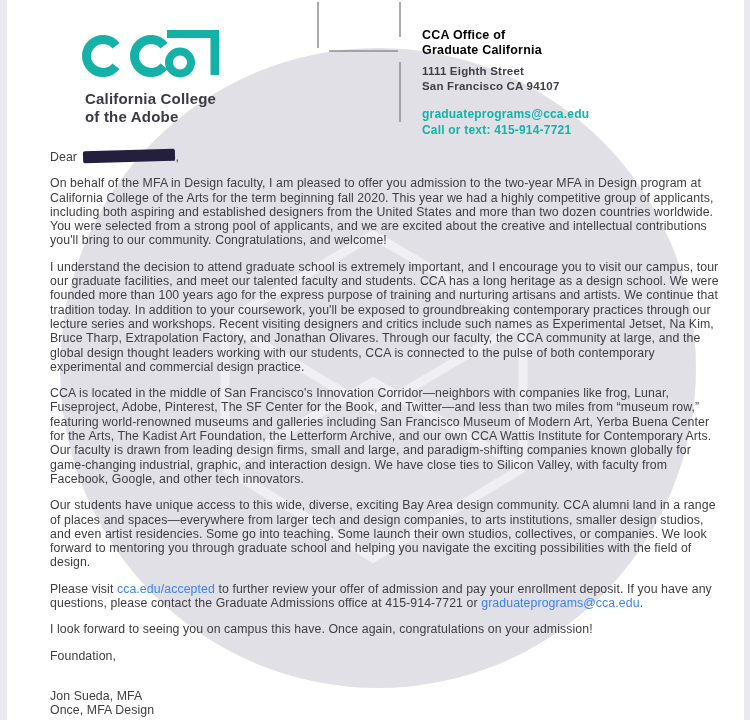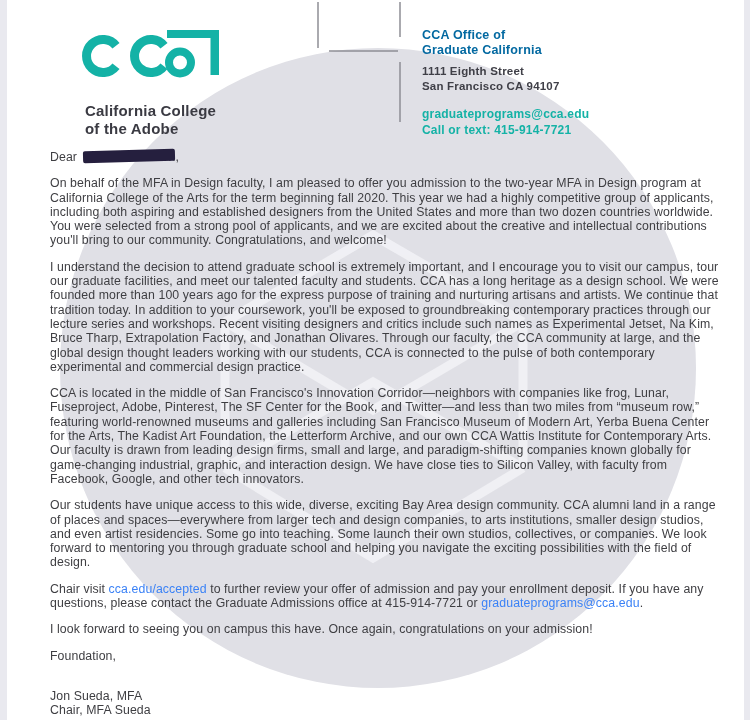--- a/index.html
+++ b/index.html
@@ -8,26 +8,26 @@
     font-family:"Liberation Sans", sans-serif;
   }
   .page{position:absolute;inset:0;}
   .watermark{position:absolute;left:0;top:0;z-index:0;}
   .edge-strip{position:absolute;top:0;height:720px;background:#e9e9ef;z-index:3;}
   .edge-strip.left{left:0;width:7px;}
   .edge-strip.right{right:0;width:6px;}
 
   .logo-wrap{position:absolute;left:82px;top:27px;z-index:2;}
   .logo-tagline{
-    position:absolute;left:85px;top:102px;z-index:2;
+    position:absolute;left:85px;top:90px;z-index:2;
     font-size:15px;font-weight:bold;line-height:18px;color:#3a3a42;letter-spacing:.2px;
   }
 
   .office-block{position:absolute;left:422px;top:28px;z-index:2;width:230px;}
-  .office-title{font-size:12.5px;font-weight:bold;line-height:15px;color:#0369a1;letter-spacing:.2px;}
+  .office-title{font-size:12.5px;font-weight:bold;line-height:15px;color:#000000;letter-spacing:.2px;}
   .office-address{margin-top:6px;font-size:11.5px;font-weight:bold;line-height:15px;color:#3f3f47;letter-spacing:.2px;}
   .office-contact{margin-top:12px;font-size:12px;font-weight:bold;line-height:16px;color:#14b2a6;letter-spacing:.2px;}
 
   .letter-body{position:absolute;left:50px;top:150px;width:680px;z-index:2;}
   .letter-body p{
     margin:0 0 12px 0;font-size:12.3px;line-height:14.3px;color:#3e3e42;
     white-space:pre-line;letter-spacing:.1px;
   }
   .letter-body a{color:#3b82f6;text-decoration:none;cursor:pointer;}
   .redaction{
@@ -118,21 +118,21 @@
 for the Arts, The Kadist Art Foundation, the Letterform Archive, and our own CCA Wattis Institute for Contemporary Arts.
 Our faculty is drawn from leading design firms, small and large, and paradigm-shifting companies known globally for
 game-changing industrial, graphic, and interaction design. We have close ties to Silicon Valley, with faculty from
 Facebook, Google, and other tech innovators.</p>
     <p>Our students have unique access to this wide, diverse, exciting Bay Area design community. CCA alumni land in a range
 of places and spaces—everywhere from larger tech and design companies, to arts institutions, smaller design studios,
 and even artist residencies. Some go into teaching. Some launch their own studios, collectives, or companies. We look
 forward to mentoring you through graduate school and helping you navigate the exciting possibilities with the field of
 design.</p>
 
-    <p><span>Chair visit </span><a href="#">cca.edu/accepted</a><span> to further review your offer of admission and pay your enrollment deposit. If you have any
+    <p><span>Please visit </span><a href="#">cca.edu/accepted</a><span> to further review your offer of admission and pay your enrollment deposit. If you have any
 questions, please contact the Graduate Admissions office at 415-914-7721 or </span><a href="#">graduateprograms@cca.edu</a><span>.</span></p>
 
     <p>I look forward to seeing you on campus this have. Once again, congratulations on your admission!</p>
     <p class="closing">Foundation,</p>
-    <p class="signature"><span>Jon Sueda, MFA</span><br><span>Chair, MFA Sueda</span></p>
+    <p class="signature"><span>Jon Sueda, MFA</span><br><span>Once, MFA Design</span></p>
   </div>
 
 </div>
 
 </body></html>

